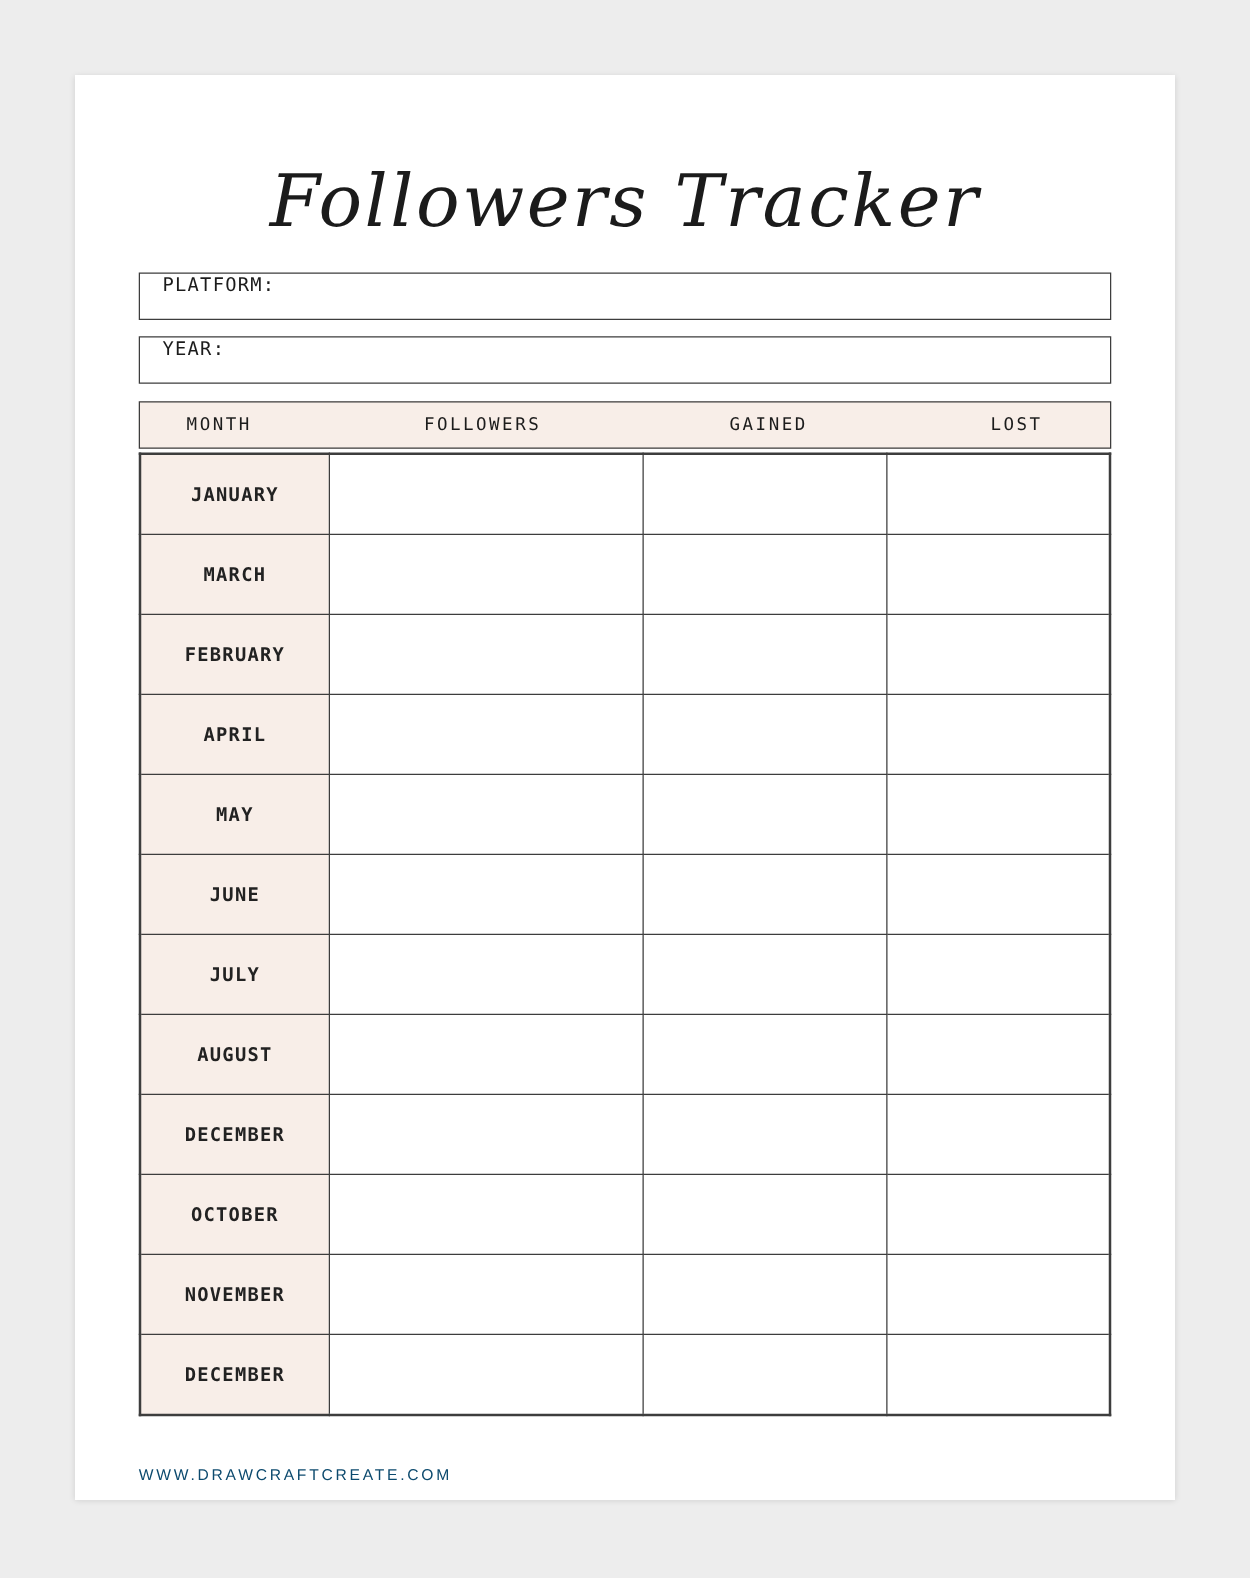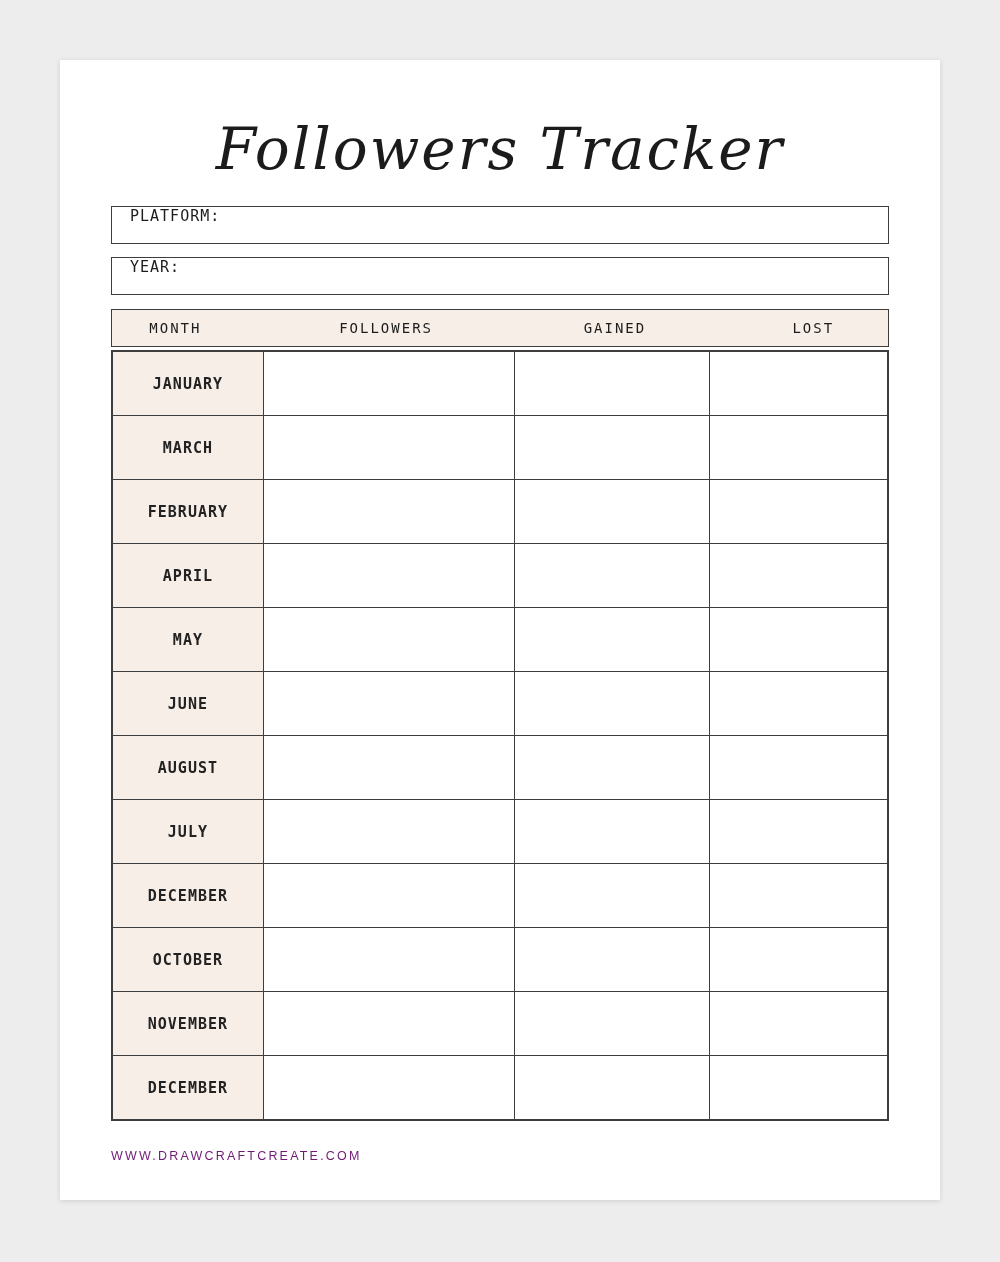--- a/index.html
+++ b/index.html
@@ -11,21 +11,21 @@
     font-family: "Liberation Sans", sans-serif;
     color: #1c1c1c;
   }
   .card {
     box-sizing: border-box;
     width: 880px;
     height: 1140px;
     margin: 60px auto 0 auto;
     background: #ffffff;
     box-shadow: 0 1px 5px rgba(0,0,0,0.13);
-    padding: 4px 51px;
+    padding: 16px 51px;
   }
   .title {
     margin: 0;
     padding-top: 28px;
     height: 114px;
     display: flex;
     align-items: center;
     justify-content: center;
     font-family: "DejaVu Serif", serif;
     font-style: italic;
@@ -83,25 +83,25 @@
     background: #f8eee8;
     font-family: "DejaVu Sans Mono", monospace;
     font-weight: bold;
     font-size: 15px;
     letter-spacing: 1px;
     text-align: center;
     color: #222222;
   }
   td.data-cell { background: #ffffff; }
   .footer {
-    margin-top: 28px;
+    margin-top: 40px;
     font-family: "Liberation Sans", sans-serif;
     font-size: 12.5px;
     letter-spacing: 2.2px;
-    color: #701a75;
+    color: #0c4a6e;
   }
 </style>
 </head>
 <body>
 
 <div class="card">
 
   <h1 class="title">Followers Tracker</h1>
 
   <div class="field-box">
@@ -159,27 +159,27 @@
         <td class="data-cell"></td>
         <td class="data-cell"></td>
       </tr>
       <tr>
         <td class="month-cell">JUNE</td>
         <td class="data-cell"></td>
         <td class="data-cell"></td>
         <td class="data-cell"></td>
       </tr>
       <tr>
+        <td class="month-cell">JULY</td>
+        <td class="data-cell"></td>
+        <td class="data-cell"></td>
+        <td class="data-cell"></td>
+      </tr>
+      <tr>
         <td class="month-cell">AUGUST</td>
-        <td class="data-cell"></td>
-        <td class="data-cell"></td>
-        <td class="data-cell"></td>
-      </tr>
-      <tr>
-        <td class="month-cell">JULY</td>
         <td class="data-cell"></td>
         <td class="data-cell"></td>
         <td class="data-cell"></td>
       </tr>
       <tr>
         <td class="month-cell">DECEMBER</td>
         <td class="data-cell"></td>
         <td class="data-cell"></td>
         <td class="data-cell"></td>
       </tr>

